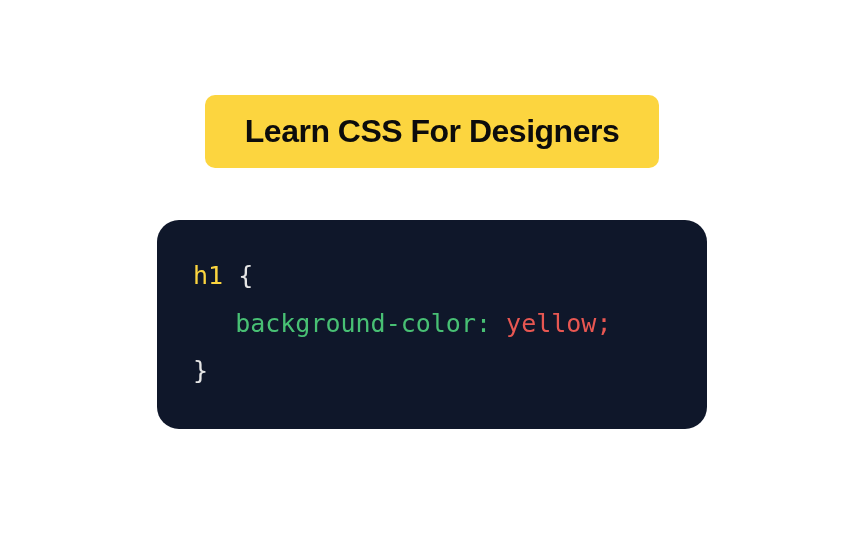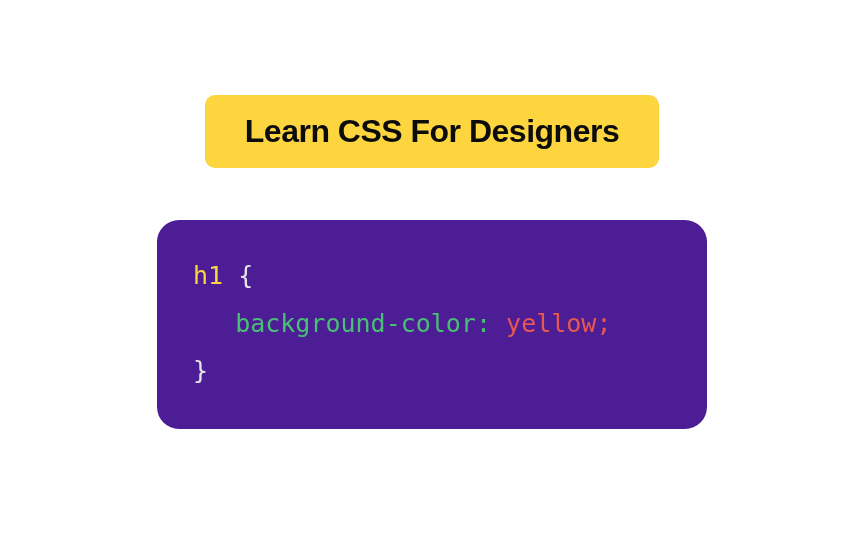--- a/index.html
+++ b/index.html
@@ -25,21 +25,21 @@
     }
     .heading-text {
       font-size: 32px;
       font-weight: 800;
       color: #0c0c0c;
       letter-spacing: -0.5px;
     }
     .code-block {
       margin-top: 52px;
       width: 550px;
-      background: #4c1d95;
+      background: #0f172a;
       border-radius: 22px;
       padding: 32px 36px 34px 36px;
       font-family: 'SF Mono', 'Menlo', 'Monaco', 'Consolas', monospace;
       font-size: 25px;
       line-height: 1.9;
       color: #e5e5e5;
     }
     .selector {
       color: #fcd53f;
     }

